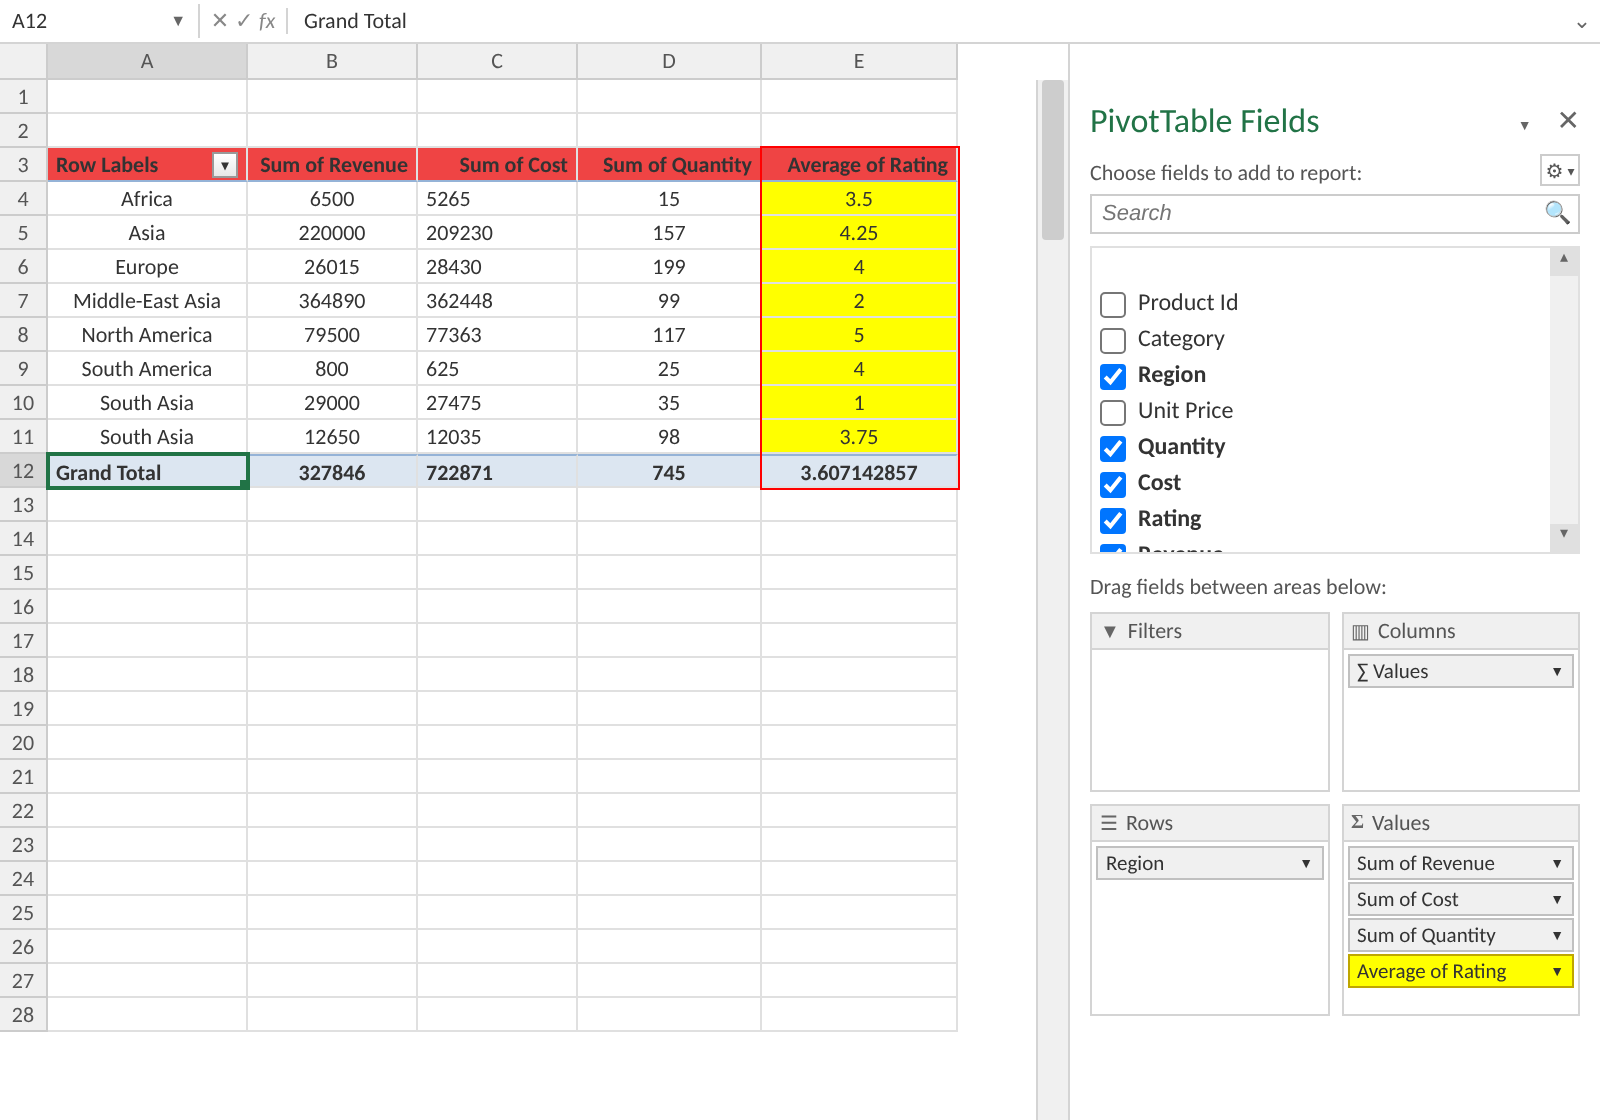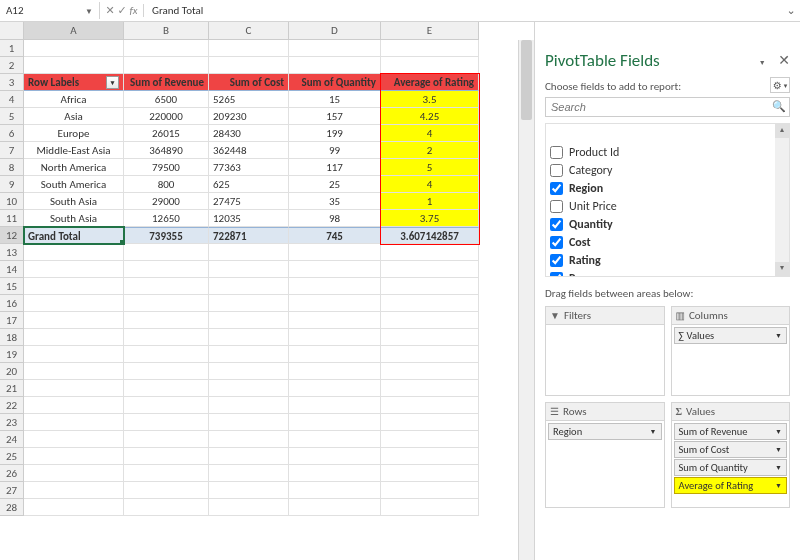--- a/index.html
+++ b/index.html
@@ -200,21 +200,21 @@
         </div>
         <div class="row ">
           <div class="cell cA">South Asia</div>
           <div class="cell cB">12650</div>
           <div class="cell cC">12035</div>
           <div class="cell cD">98</div>
           <div class="cell cE hl">3.75</div>
         </div>
         <div class="row total-row">
           <div class="cell cA selected-cell" style="text-align: left;">Grand Total</div>
-          <div class="cell cB">739355</div>
+          <div class="cell cB">327846</div>
           <div class="cell cC">722871</div>
           <div class="cell cD">745</div>
           <div class="cell cE">3.607142857</div>
         </div>
         <div class="row ">
           <div class="cell cA"></div>
           <div class="cell cB"></div>
           <div class="cell cC"></div>
           <div class="cell cD"></div>
           <div class="cell cE"></div>

